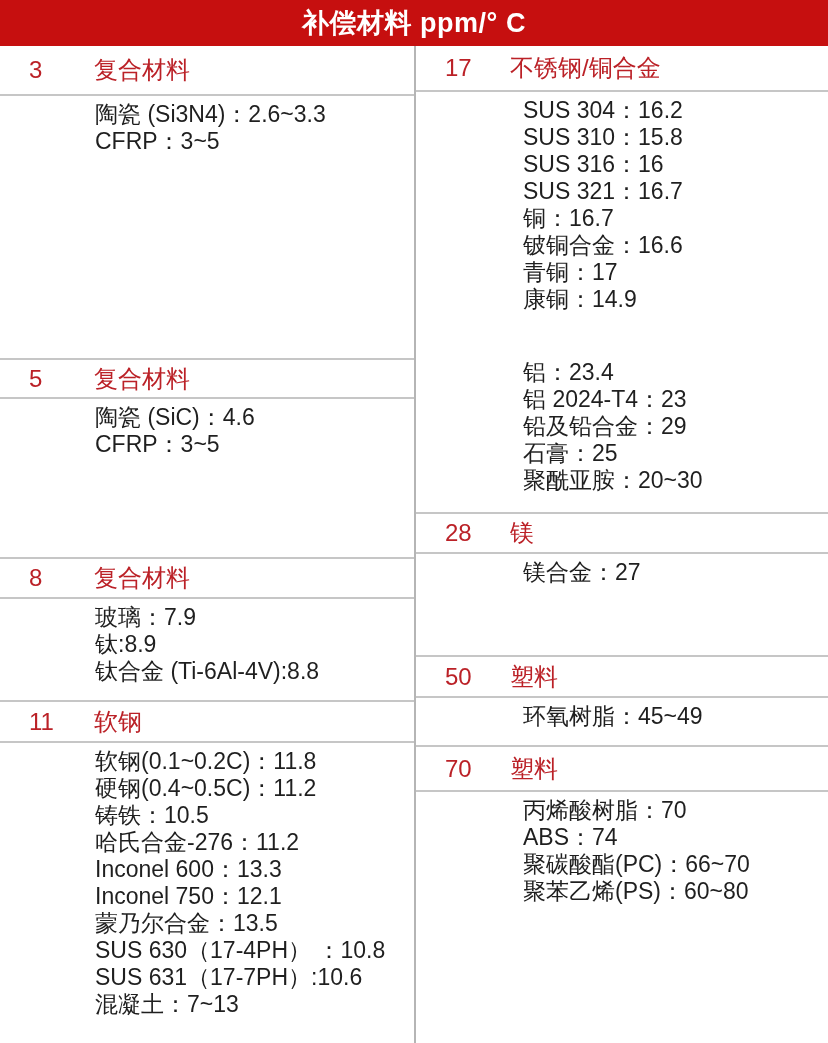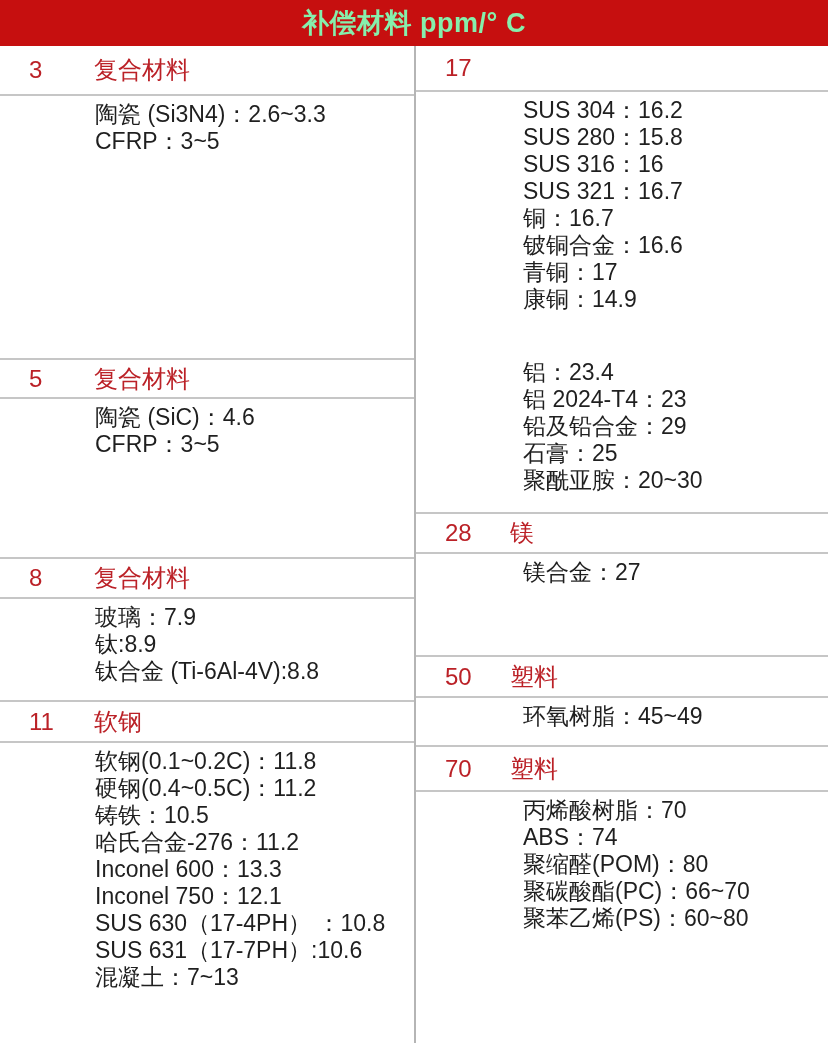--- a/index.html
+++ b/index.html
@@ -2,21 +2,21 @@
 <html><head>
 <meta charset="utf-8">
 <style>
   html,body { margin:0; padding:0; background:#ffffff; }
   body {
     width:828px; height:1043px; overflow:hidden;
     font-family:"Liberation Sans", sans-serif;
     -webkit-font-smoothing:antialiased;
   }
   .band {
-    height:46px; background:#c60f0f; color:#86efac;
+    height:46px; background:#c60f0f; color:#ffffff;
     display:flex; align-items:center; justify-content:center;
     font-size:27px; font-weight:bold; letter-spacing:0.5px;
   }
   .cols {
     display:flex; width:828px;
     border-bottom:2px solid #c2c2c2;
     box-sizing:border-box;
   }
   .col { box-sizing:border-box; }
   .col-left  { width:414px; }
@@ -84,35 +84,37 @@
         <span class="coef">11</span>
         <span class="cat">软钢</span>
       </div>
       <div class="sec-body" style="height:326px">
         <p>软钢(0.1~0.2C)：11.8</p>
         <p>硬钢(0.4~0.5C)：11.2</p>
         <p>铸铁：10.5</p>
         <p>哈氏合金-276：11.2</p>
         <p>Inconel 600：13.3</p>
         <p>Inconel 750：12.1</p>
+        <p>蒙乃尔合金：13.5</p>
         <p>SUS 630（17-4PH） ：10.8</p>
         <p>SUS 631（17-7PH）:10.6</p>
         <p>混凝土：7~13</p>
       </div>
 
     </div>
 
     <div class="col col-right">
 
       <div class="sec-head first" style="height:46px">
         <span class="coef">17</span>
+        <span class="cat">不锈钢/铜合金</span>
       </div>
       <div class="sec-body" style="height:262px">
         <p>SUS 304：16.2</p>
-        <p>SUS 280：15.8</p>
+        <p>SUS 310：15.8</p>
         <p>SUS 316：16</p>
         <p>SUS 321：16.7</p>
         <p>铜：16.7</p>
         <p>铍铜合金：16.6</p>
         <p>青铜：17</p>
         <p>康铜：14.9</p>
       </div>
 
       <div class="sec-body" style="height:158px">
         <p>铝：23.4</p>
@@ -138,20 +140,19 @@
         <p>环氧树脂：45~49</p>
       </div>
 
       <div class="sec-head" style="height:47px">
         <span class="coef">70</span>
         <span class="cat">塑料</span>
       </div>
       <div class="sec-body" style="height:199px">
         <p>丙烯酸树脂：70</p>
         <p>ABS：74</p>
-        <p>聚缩醛(POM)：80</p>
         <p>聚碳酸酯(PC)：66~70</p>
         <p>聚苯乙烯(PS)：60~80</p>
       </div>
 
     </div>
   </div>
 </div>
 
 </body></html>

